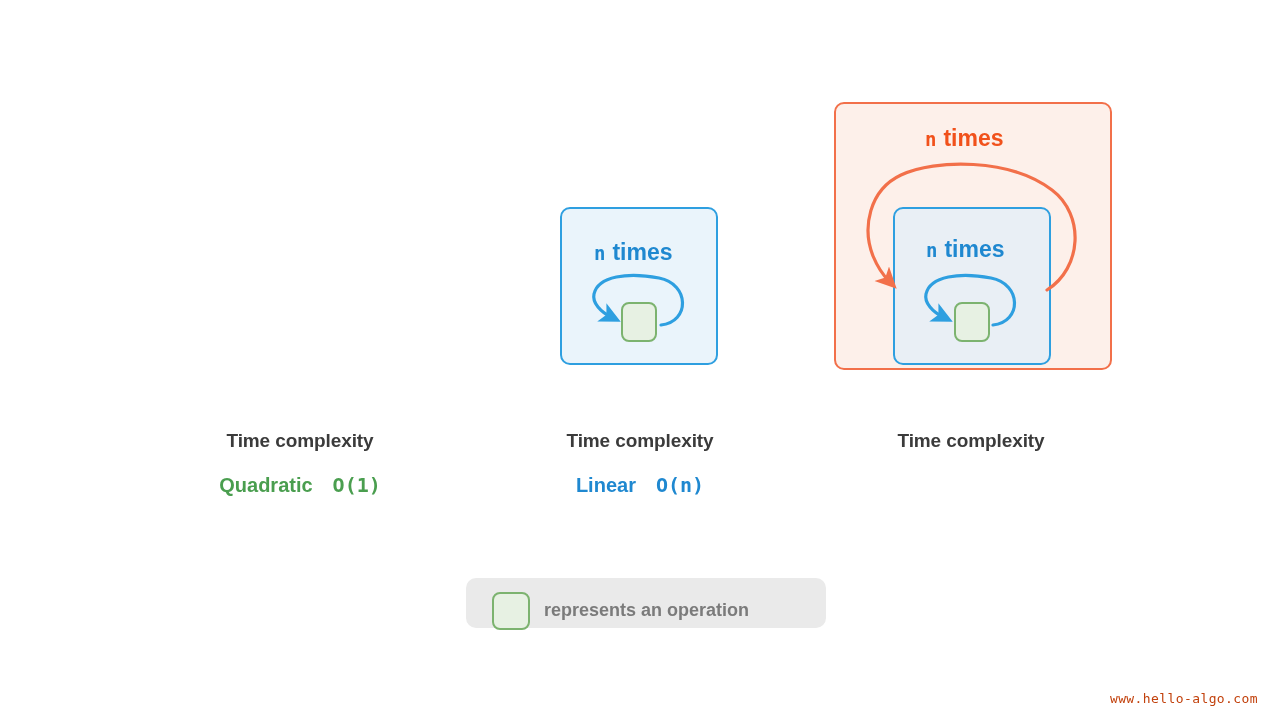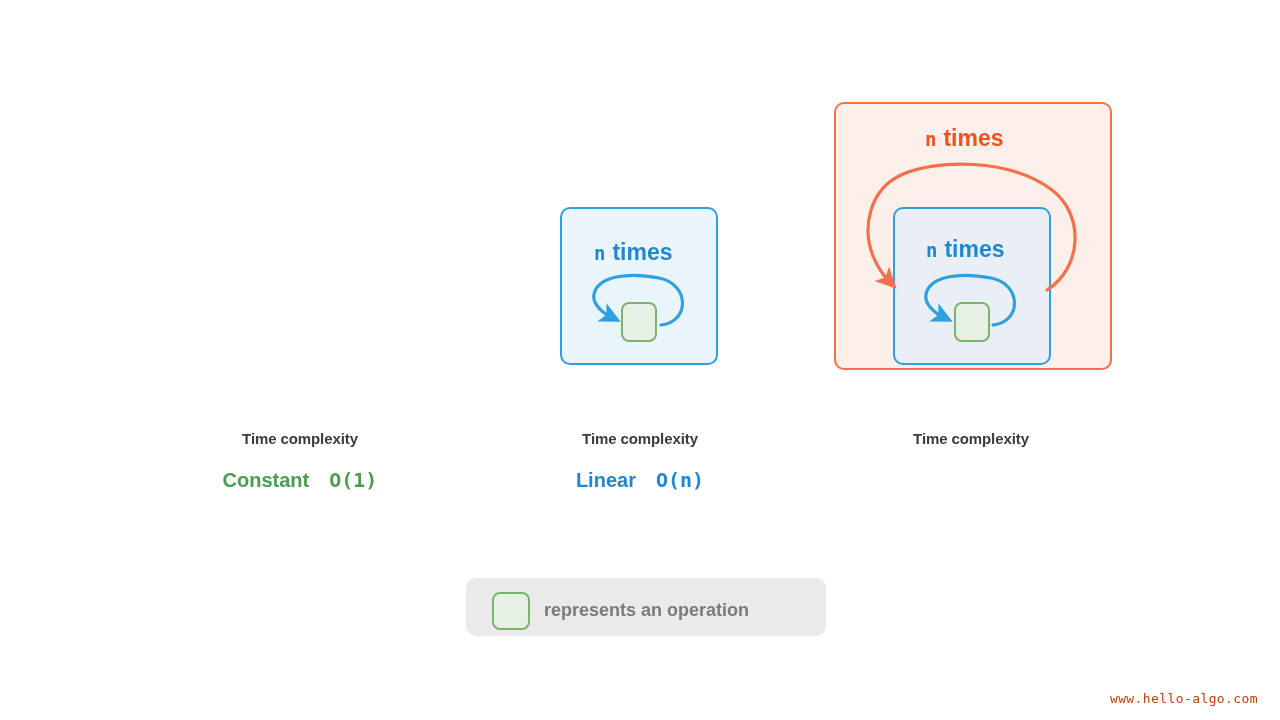--- a/index.html
+++ b/index.html
@@ -98,21 +98,21 @@
   
   .caption {
     position: absolute;
     text-align: center;
     width: 300px;
   }
   .caption .title {
     display: block;
     font-family: "Liberation Sans", sans-serif;
     font-weight: bold;
-    font-size: 15px;
+    font-size: 19px;
     color: #3b3b3b;
     letter-spacing: -0.1px;
   }
   .caption .value {
     display: block;
     margin-top: 21px;
     white-space: nowrap;
   }
   .caption .value .name {
     font-family: "Liberation Sans", sans-serif;
@@ -130,21 +130,21 @@
     vertical-align: super;
     line-height: 0;
   }
 
   
   #legend {
     position: absolute;
     left: 466px;
     top: 578px;
     width: 360px;
-    height: 58px;
+    height: 50px;
     background: #eaeaea;
     border-radius: 10px;
   }
   #legend .legend-square {
     position: absolute;
     left: 26px;
     top: 14px;
     width: 38px;
     height: 38px;
   }
@@ -226,21 +226,21 @@
                C 1082,268 1085,215 1052,190
                C 1010,158 935,159 901,175
                C 869,190 862,228 873,256
                C 878,268 883,275 889,281" fill="none" stroke="#f2704a" stroke-width="3.2" stroke-linecap="round" marker-end="url(#head-orange)"></path>
     </g>
   </svg>
 
   <div class="caption" style="left: 150px; top: 430px;">
     <span class="title">Time complexity</span>
     <span class="value">
-      <span class="name c-green">Constant</span><span class="bigo c-green">O(1)</span>
+      <span class="name c-green">Quadratic</span><span class="bigo c-green">O(1)</span>
     </span>
   </div>
 
   <div class="caption" style="left: 490px; top: 430px;">
     <span class="title">Time complexity</span>
     <span class="value">
       <span class="name c-blue">Linear</span><span class="bigo c-blue">O(n)</span>
     </span>
   </div>
 

